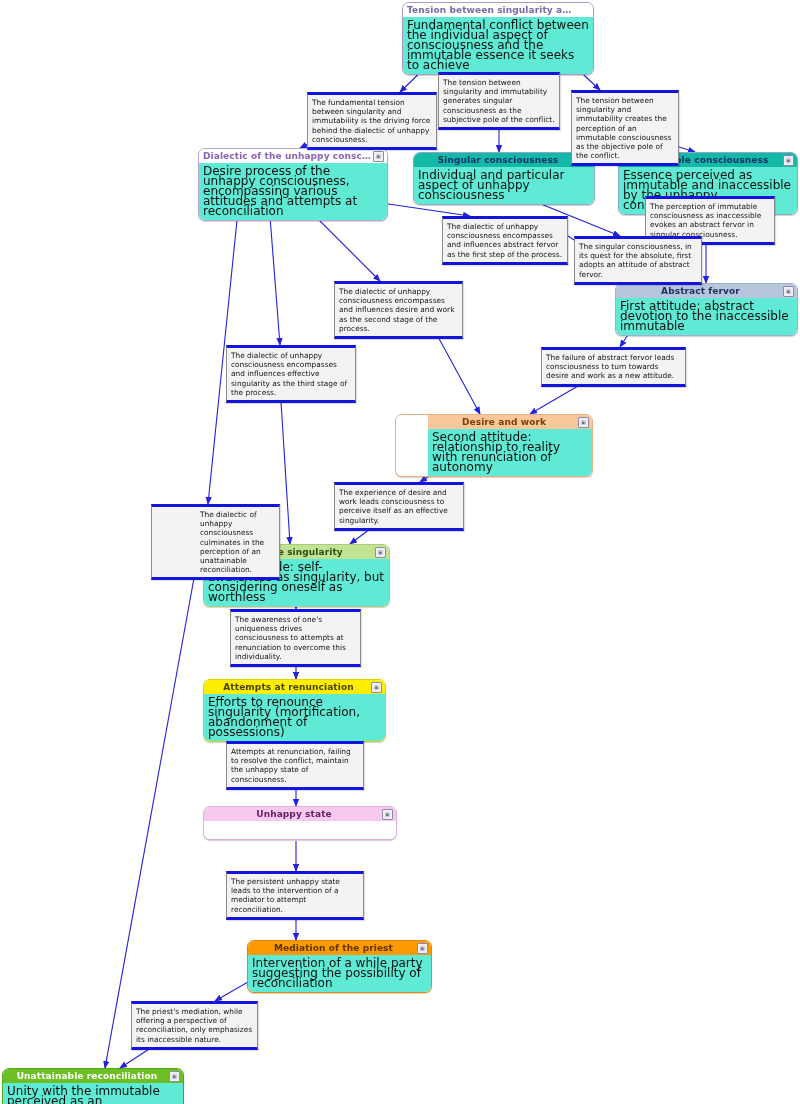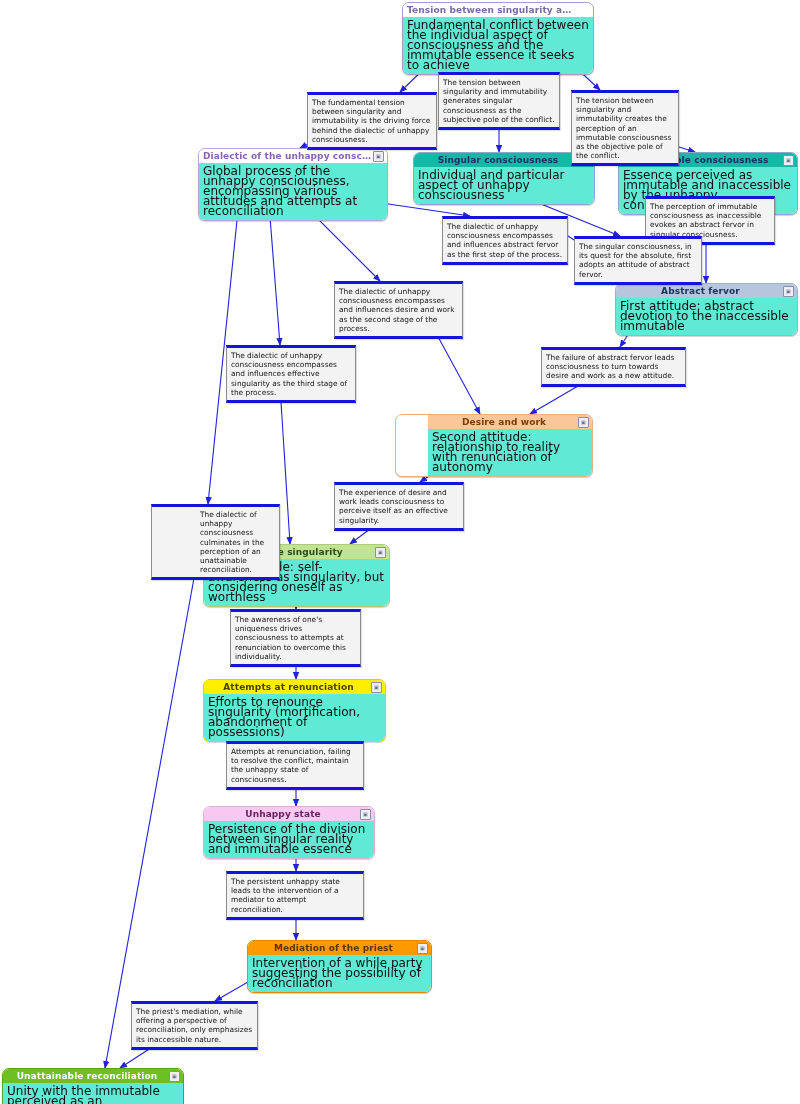--- a/index.html
+++ b/index.html
@@ -147,21 +147,21 @@
       </g>
   </svg>
 
   <div id="node-layer">
       <div class="node t-root" style="left: 402px; top: 2px; width: 192px; min-height: 36px;">
         <div class="title">Tension between singularity and immutability</div>
         <div class="body">Fundamental conflict between the individual aspect of consciousness and the immutable essence it seeks to achieve</div>
       </div>
       <div class="node t-purple" style="left: 198px; top: 148px; width: 190px; min-height: 42px;">
         <div class="title">Dialectic of the unhappy consciousness<span class="badge">▣</span></div>
-        <div class="body">Global process of the unhappy consciousness, encompassing various attitudes and attempts at reconciliation</div>
+        <div class="body">Desire process of the unhappy consciousness, encompassing various attitudes and attempts at reconciliation</div>
       </div>
       <div class="node t-blue" style="left: 413px; top: 152px; width: 182px; min-height: 36px;">
         <div class="title">Singular consciousness<span class="badge">▣</span></div>
         <div class="body">Individual and particular aspect of unhappy consciousness</div>
       </div>
       <div class="node t-blue" style="left: 618px; top: 152px; width: 180px; min-height: 36px;">
         <div class="title">Immutable consciousness<span class="badge">▣</span></div>
         <div class="body">Essence perceived as immutable and inaccessible by the unhappy consciousness</div>
       </div>
       <div class="node t-steel" style="left: 615px; top: 283px; width: 183px; min-height: 32px;">
@@ -173,23 +173,22 @@
         <div class="body">Second attitude: relationship to reality with renunciation of autonomy</div>
       </div>
       <div class="node t-green" style="left: 203px; top: 544px; width: 187px; min-height: 34px;">
         <div class="title">Effective singularity<span class="badge">▣</span></div>
         <div class="body">Third attitude: self-awareness as singularity, but considering oneself as worthless</div>
       </div>
       <div class="node t-yellow" style="left: 203px; top: 679px; width: 183px; min-height: 33px;">
         <div class="title">Attempts at renunciation<span class="badge">▣</span></div>
         <div class="body">Efforts to renounce singularity (mortification, abandonment of possessions)</div>
       </div>
-      <div class="node t-pink" style="left: 203px; top: 806px; width: 172px; min-height: 34px; border-radius: 7px;">
+      <div class="node t-pink" style="left: 203px; top: 806px; width: 194px; min-height: 34px; border-radius: 7px;">
         <div class="title">Unhappy state<span class="badge">▣</span></div>
-        <div class="body">Persistence of the division between singular reality and immutable essence</div>
       </div>
       <div class="node t-orange" style="left: 203px; top: 940px; width: 185px; min-height: 34px; margin-left: 44px;">
         <div class="title">Mediation of the priest<span class="badge">▣</span></div>
         <div class="body">Intervention of a while party suggesting the possibility of reconciliation</div>
       </div>
       <div class="node t-brightgreen" style="left: 2px; top: 1068px; width: 182px; min-height: 34px;">
         <div class="title">Unattainable reconciliation<span class="badge">▣</span></div>
         <div class="body">Unity with the immutable perceived as an inaccessible beyond</div>
       </div>
     </div>

